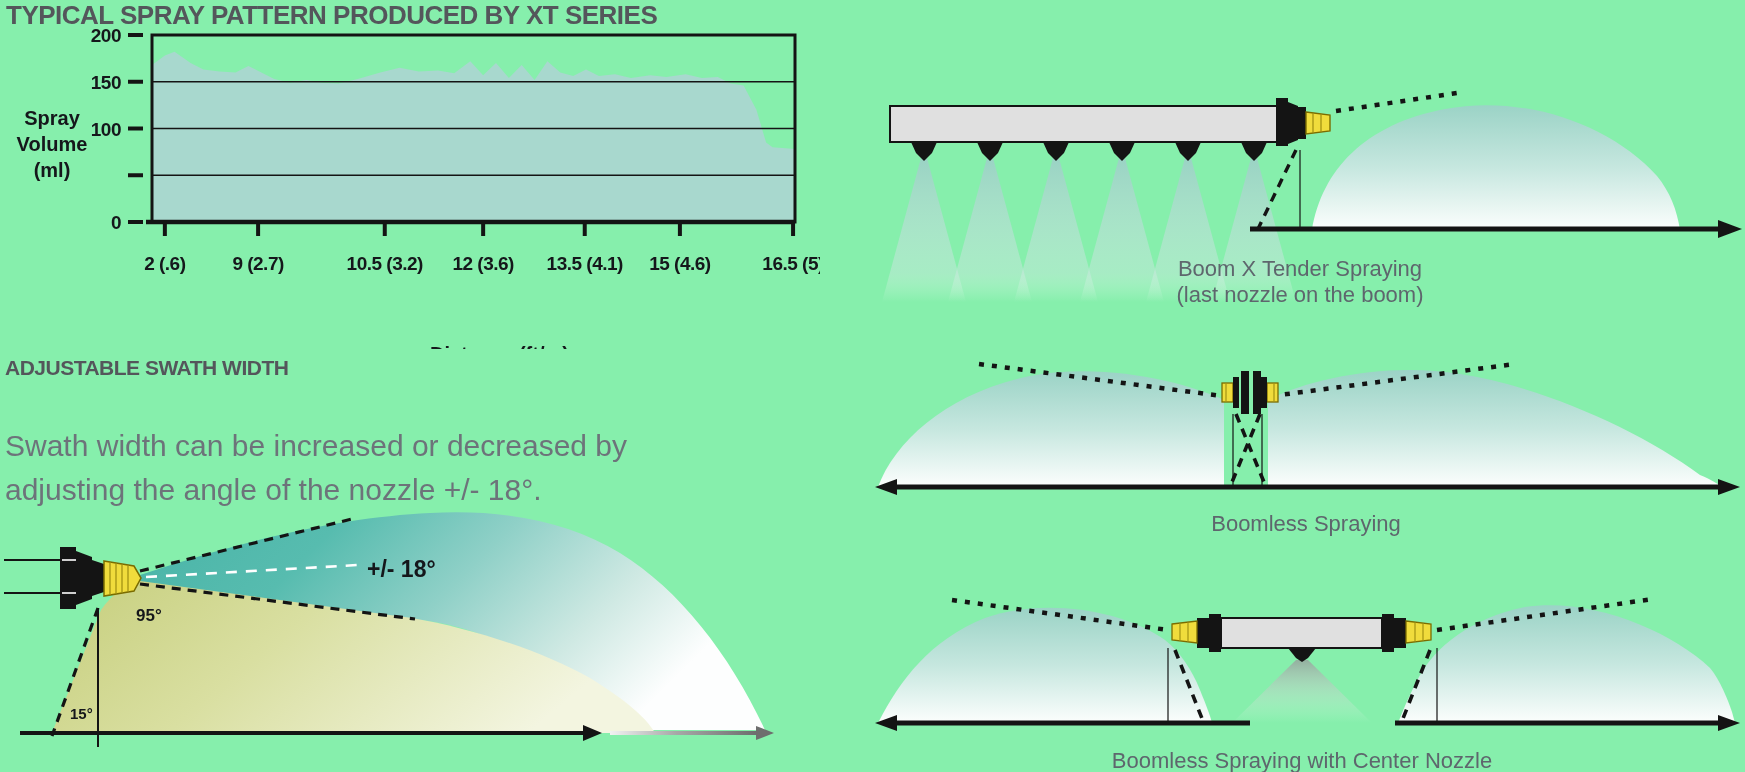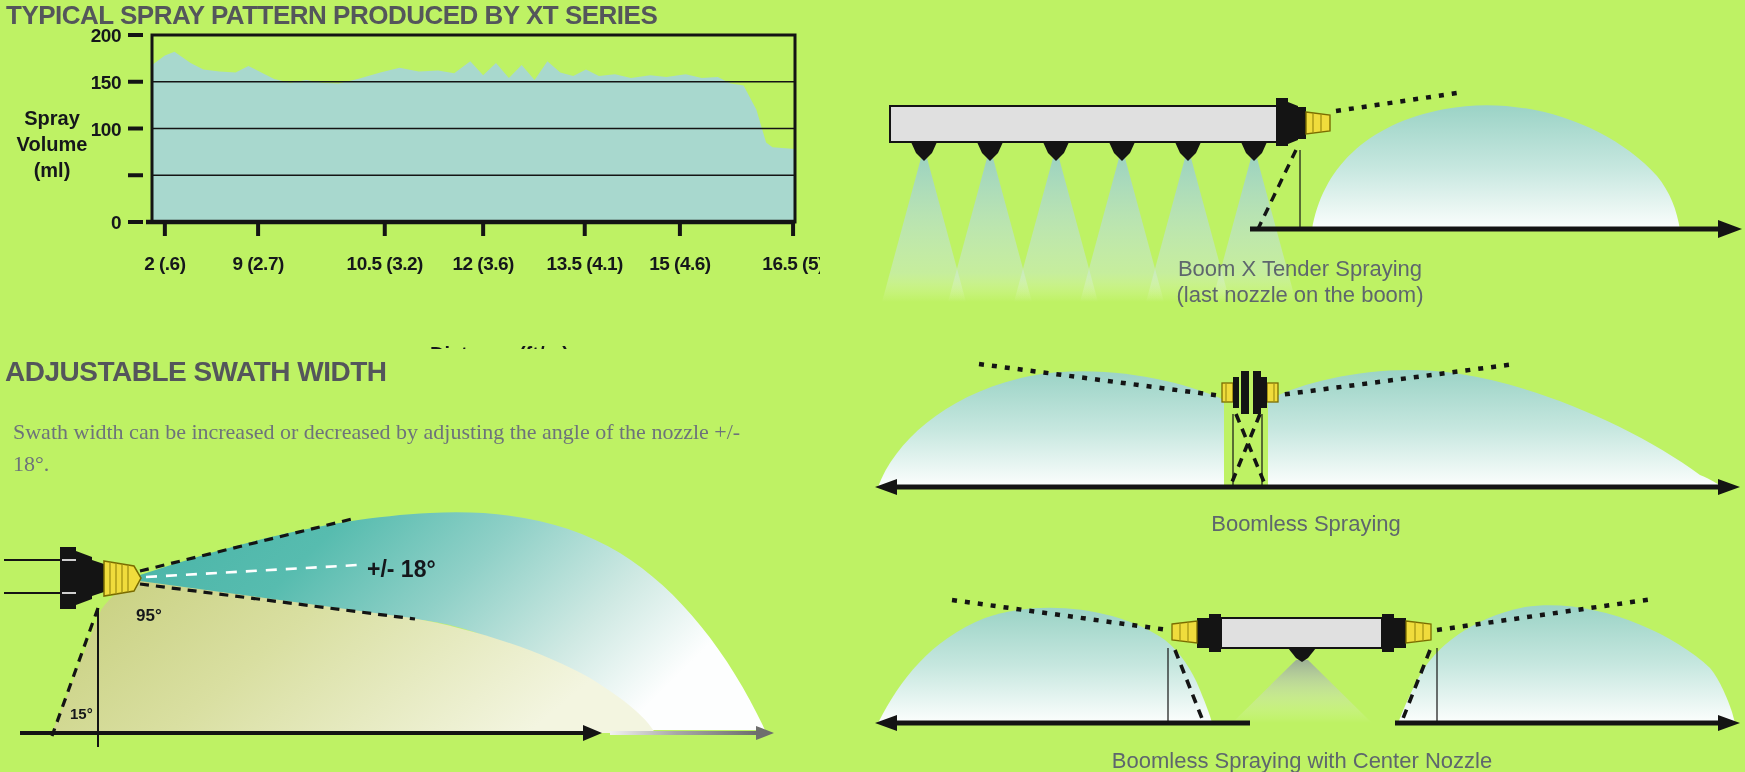--- a/index.html
+++ b/index.html
@@ -1,23 +1,23 @@
 <!DOCTYPE html>
 <html><head>
 <meta charset="utf-8">
 <style>
   html,body{margin:0;padding:0;background:#fff;}
-  #page{position:relative;width:1745px;height:772px;background:#bef264;overflow:hidden;
+  #page{position:relative;width:1745px;height:772px;background:#86efac;overflow:hidden;
         font-family:"Liberation Sans",sans-serif;}
   .headline{position:absolute;font-weight:700;color:#54565b;letter-spacing:-0.5px;white-space:nowrap;}
   #chart-title{left:6px;top:0px;font-size:26px;}
-  #swath-heading{left:5px;top:356px;font-size:28px;text-align:center;}
+  #swath-heading{left:5px;top:356px;font-size:21px;text-align:center;}
   #right-title{left:862px;top:6px;font-size:26px;letter-spacing:-0.8px;}
-  #swath-body{position:absolute;left:13px;top:394px;width:735px;font-size:22px;line-height:1.45;
-              color:#6d737a;font-family:Liberation Serif, serif;}
+  #swath-body{position:absolute;left:5px;top:394px;width:735px;font-size:30px;line-height:1.45;
+              color:#6d737a;}
   #xlabel-clip{position:absolute;left:430px;top:343px;width:170px;height:6px;overflow:hidden;
                font-weight:700;font-size:20px;color:#15171b;}
   svg{position:absolute;left:0;top:0;}
   #spray-chart{left:0;top:0;}
   #swath-svg{left:0;top:470px;}
   #right-svg{left:860px;top:55px;}
   .tick-label{font-family:"Liberation Sans",sans-serif;font-weight:700;font-size:19px;fill:#15171b;letter-spacing:-0.5px;}
   .axis-title{font-family:"Liberation Sans",sans-serif;font-weight:700;font-size:20px;fill:#15171b;}
   .angle-label{font-family:"Liberation Sans",sans-serif;font-weight:700;fill:#15171b;}
   .caption{font-family:"Liberation Sans",sans-serif;font-size:22px;fill:#5e666d;text-anchor:middle;}

